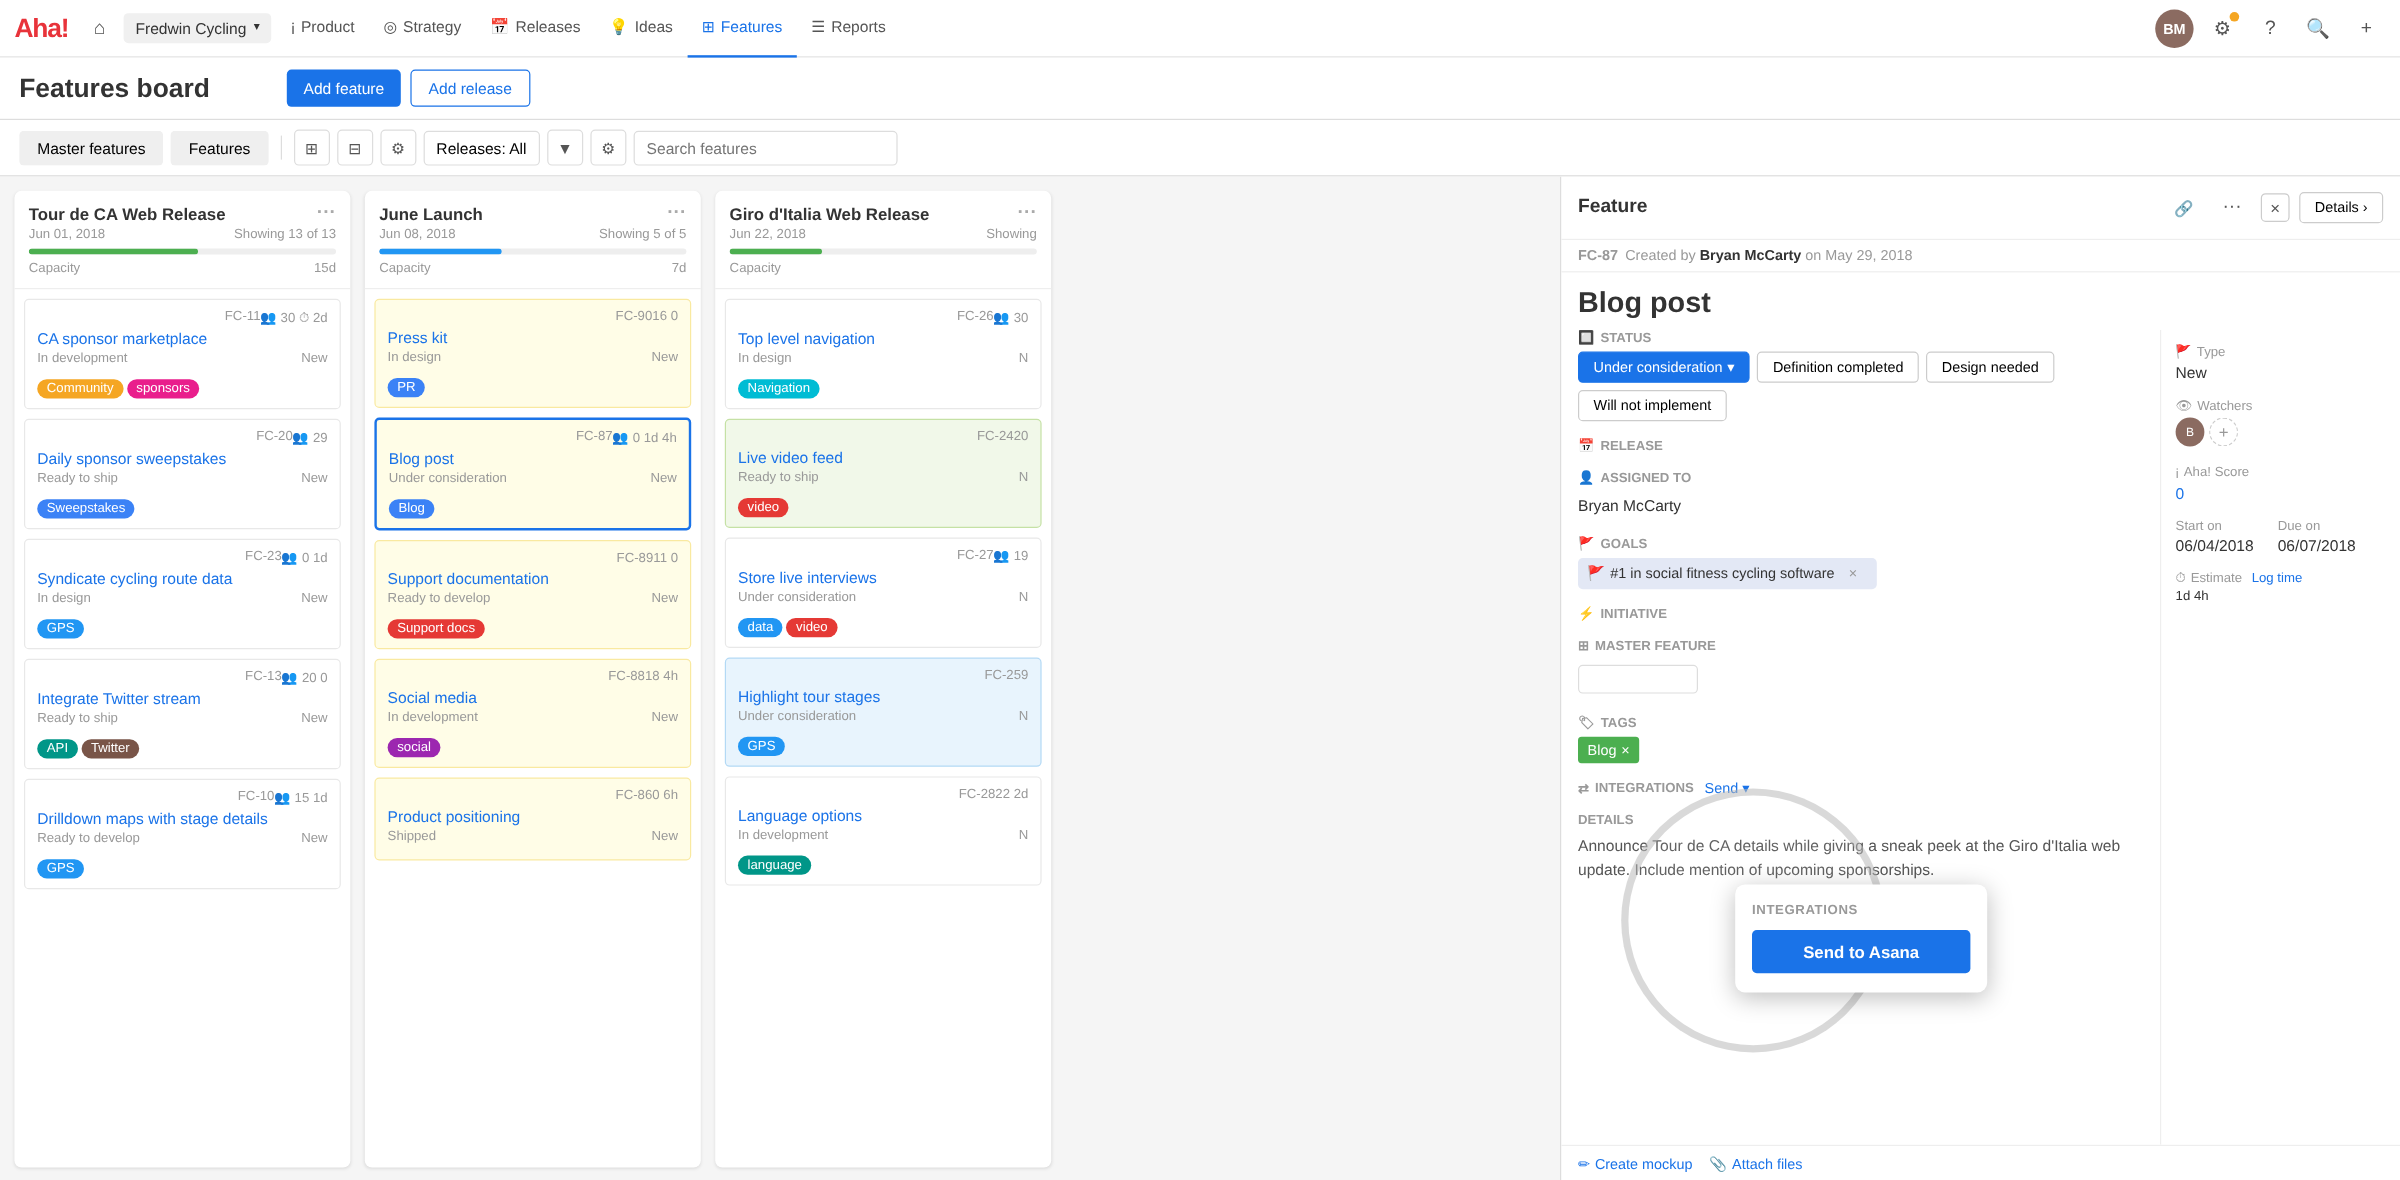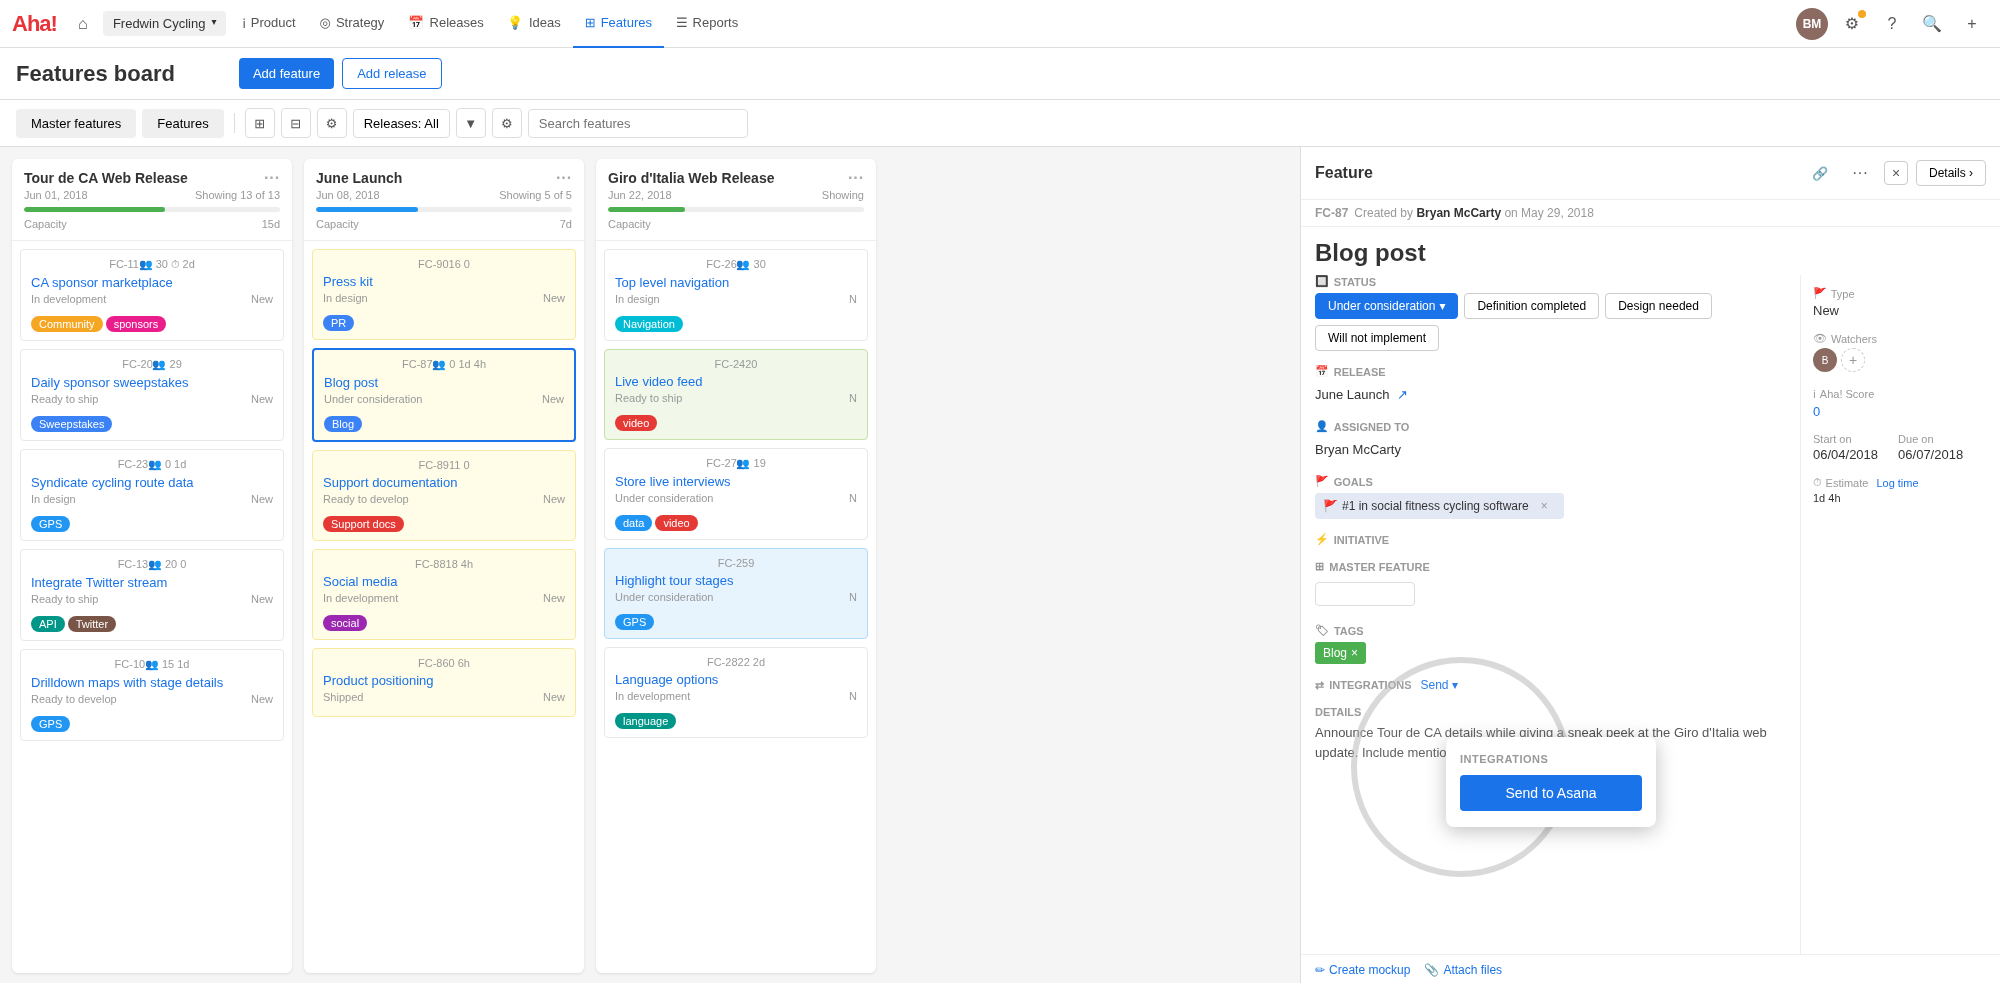--- a/index.html
+++ b/index.html
@@ -36,21 +36,21 @@
     .board-columns { display: flex; gap: 0; overflow-x: auto; flex: 1; padding: 12px; gap: 12px; background: #f5f5f5; }
     .board-column { min-width: 280px; width: 280px; background: #fff; border-radius: 6px; box-shadow: 0 1px 3px rgba(0,0,0,0.1); display: flex; flex-direction: column; max-height: 100%; }
     .column-header { padding: 10px 12px; border-bottom: 1px solid #eee; }
     .column-title { font-size: 14px; font-weight: 600; margin-bottom: 2px; display: flex; align-items: center; justify-content: space-between; }
     .column-meta { font-size: 11px; color: #999; display: flex; justify-content: space-between; }
     .progress-bar { height: 5px; border-radius: 3px; margin: 6px 0; overflow: hidden; background: #eee; }
     .progress-fill { height: 100%; border-radius: 3px; }
     .capacity-label { font-size: 11px; color: #999; display: flex; justify-content: space-between; }
     .column-cards { overflow-y: auto; padding: 8px; display: flex; flex-direction: column; gap: 8px; }
     .card { background: #fff; border-radius: 4px; border: 1px solid #e8e8e8; padding: 8px 10px; cursor: pointer; }
-    .card-header { display: flex; justify-content: center; align-items: flex-start; margin-bottom: 4px; }
+    .card-header { display: flex; justify-content: flex-end; align-items: flex-start; margin-bottom: 4px; }
     .card-id { font-size: 11px; color: #999; }
     .card-meta { display: flex; align-items: center; gap: 6px; font-size: 11px; color: #999; }
     .card-title { font-size: 13px; color: #1a73e8; font-weight: 500; margin-bottom: 3px; }
     .card-status { font-size: 11px; color: #999; display: flex; justify-content: space-between; margin-bottom: 5px; }
     .tag { display: inline-block; padding: 2px 8px; border-radius: 10px; font-size: 11px; font-weight: 500; color: #fff; margin-right: 3px; margin-top: 6px; }
     .tag-orange { background: #f5a623; }
     .tag-pink { background: #e91e8c; }
     .tag-green { background: #3b82f6; }
     .tag-blue { background: #2196f3; }
     .tag-teal { background: #009688; }
@@ -99,21 +99,21 @@
     .date-value { font-size: 13px; color: #333; }
     .estimate-value { font-size: 11px; font-weight: 400; }
     .log-time-link { color: #1a73e8; font-size: 12px; cursor: pointer; }
     .detail-footer { border-top: 1px solid #eee; padding: 8px 14px; display: flex; gap: 14px; font-size: 12px; color: #1a73e8; }
     .footer-link { cursor: pointer; display: flex; align-items: center; gap: 4px; }
     .description-text { font-size: 13px; color: #555; line-height: 1.5; padding-bottom: 10px; }
 
     
     .integrations-popup { position: absolute; left: 145px; top: 590px; background: #fff; border-radius: 8px; box-shadow: 0 4px 20px rgba(0,0,0,0.25); padding: 16px 14px; width: 210px; z-index: 100; }
     .integrations-label { font-size: 11px; color: #999; font-weight: 600; text-transform: uppercase; letter-spacing: 0.5px; margin-bottom: 10px; }
-    .integration-btn { background: #1a73e8; color: #fff; border: none; border-radius: 4px; padding: 10px 16px; font-size: 14px; font-weight: 400; cursor: pointer; width: 100%; text-align: center; }
+    .integration-btn { background: #1a73e8; color: #fff; border: none; border-radius: 4px; padding: 10px 16px; font-size: 14px; font-weight: 700; cursor: pointer; width: 100%; text-align: center; }
 
     
     .dots-menu { color: #aaa; cursor: pointer; font-size: 16px; }
     .divider { width: 1px; height: 20px; background: #ddd; margin: 0 4px; }
   </style>
 </head>
 <body>
 
 <nav class="top-nav">
   <div class="nav-logo">
@@ -477,24 +477,20 @@
             <button class="status-btn">Design needed</button>
             <button class="status-btn">Will not implement</button>
           </div>
         </div>
 
         <div class="detail-section">
           <div class="detail-section-label">
             <span>📅</span>
               <span>Release</span>
           </div>
-          <div class="detail-field">
-            <span>June Launch</span>
-            <span style="color:#1a73e8;cursor:pointer;margin-left:4px;">↗</span>
-          </div>
         </div>
 
         <div class="detail-section">
           <div class="detail-section-label">
             <span>👤</span>
               <span>Assigned to</span>
           </div>
           <div class="detail-field">Bryan McCarty</div>
         </div>
 

